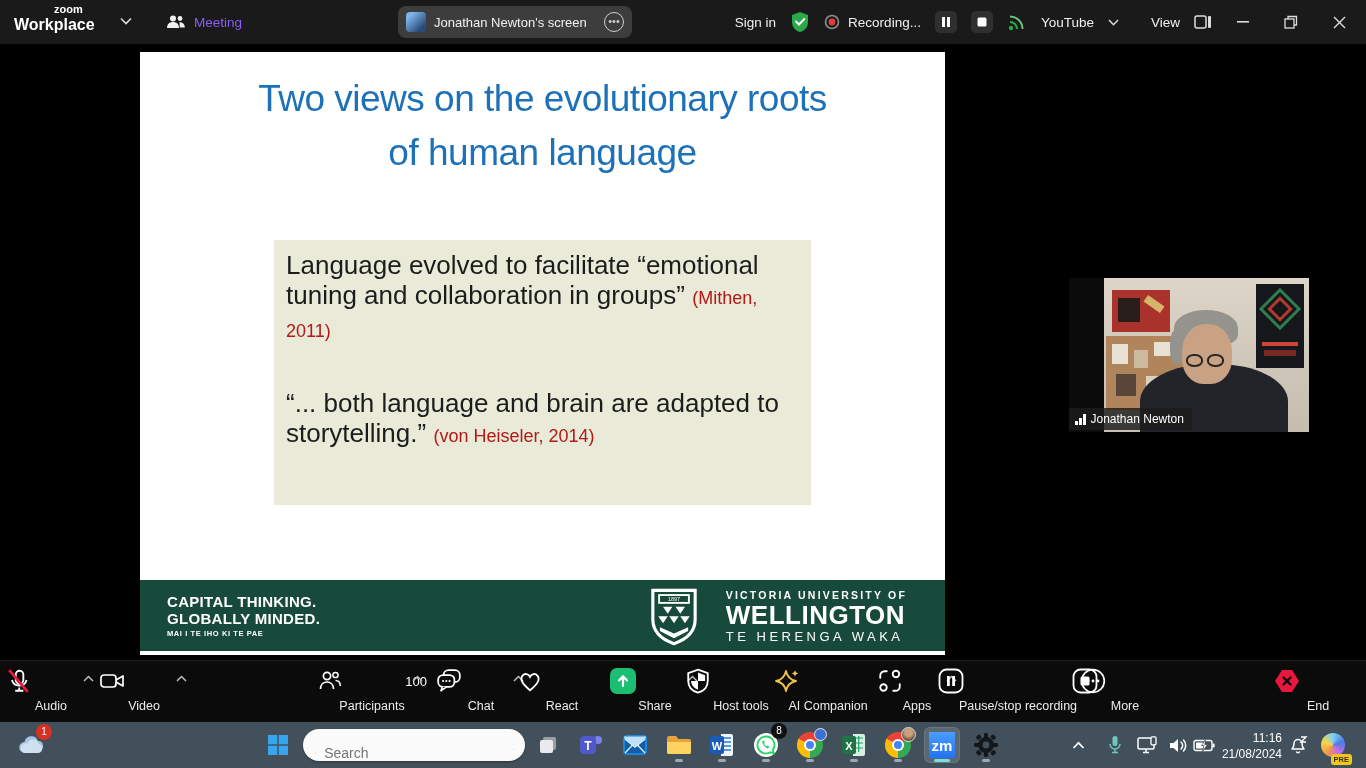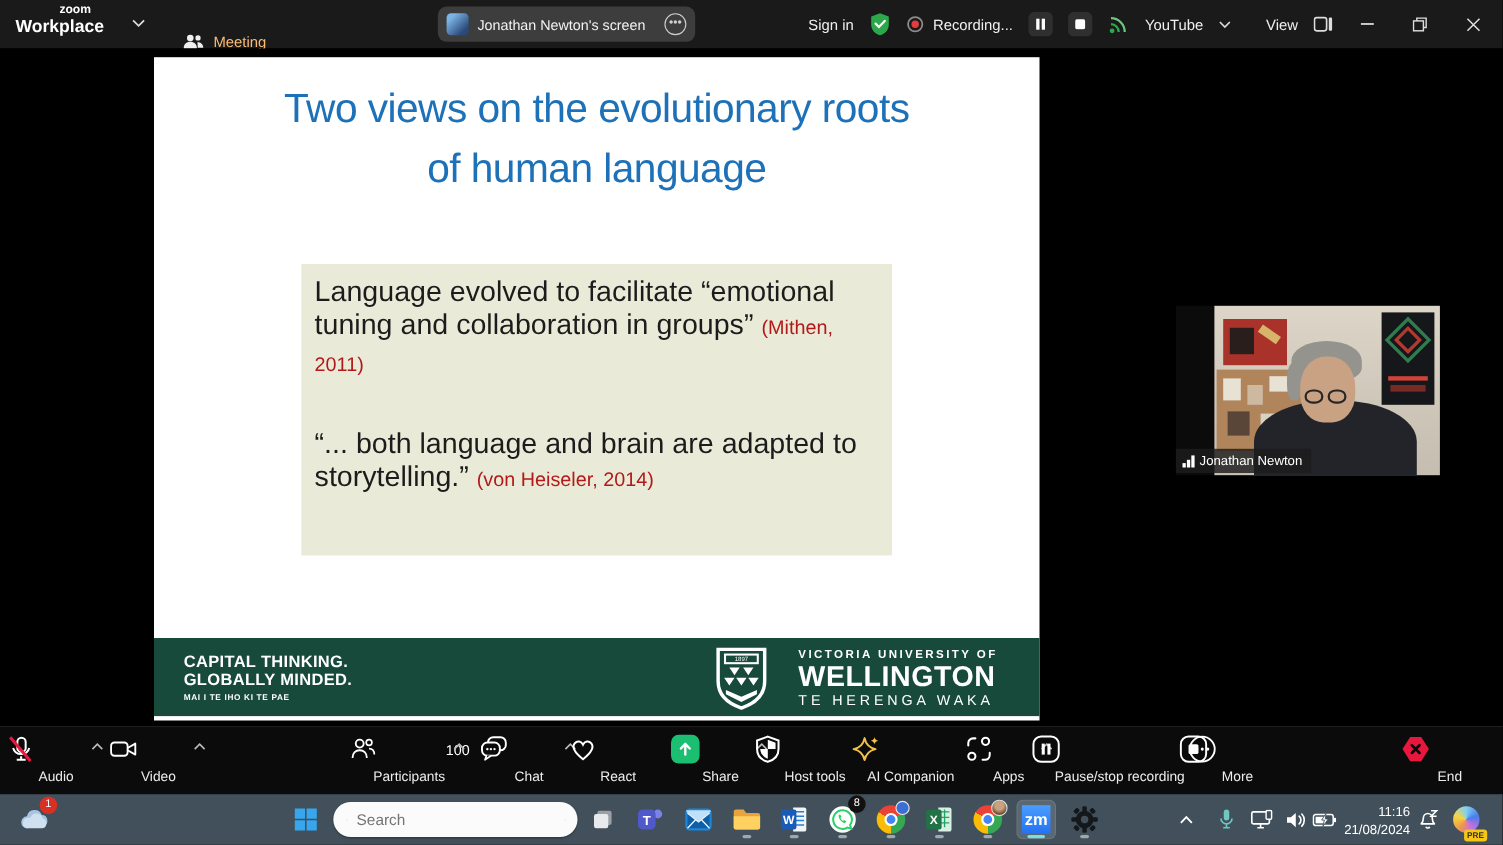--- a/index.html
+++ b/index.html
@@ -7,21 +7,21 @@
     font-family:"Liberation Sans", sans-serif; }
 
   
   #titlebar { position:absolute; left:0; top:0; width:1366px; height:44px;
     background:#1a1a1a; color:#eee; }
   .tb-logo { position:absolute; left:14px; top:4px; line-height:1; }
   .tb-logo .small { font-size:11px; color:#fff; margin-left:40px; font-weight:600; }
   .tb-logo .main  { font-size:16px; color:#fff; font-weight:600; margin-top:2px; }
   .tb-chev { position:absolute; left:120px; top:17px; }
   .meeting-tab { position:absolute; left:160px; top:8px; display:flex; align-items:center;
-    gap:8px; height:28px; padding:0 6px; font-size:13.5px; color:#fdba74;margin-top:16px; }
+    gap:8px; height:28px; padding:0 6px; font-size:13.5px; color:#8b5cf6; }
   .share-pill { position:absolute; left:398px; top:6px; width:234px; height:32px;
     background:#3d3d3d; border-radius:8px; display:flex; align-items:center;
     gap:8px; padding:0 8px; }
   .share-pill .avatar { width:20px; height:20px; border-radius:4px;
     background:linear-gradient(135deg,#7db4e8 20%,#2a4a78 80%); }
   .share-pill .txt { font-size:13px; color:#f2f2f2; white-space:nowrap; }
   .pill-more { margin-left:auto; width:20px; height:20px; border:1.5px solid #cfcfcf;
     border-radius:50%; color:#cfcfcf; font-size:11px; line-height:17px; text-align:center; }
   .tb-right { position:absolute; right:0; top:0; height:44px; display:flex;
     align-items:center; gap:14px; padding-right:10px; }
@@ -107,21 +107,21 @@
   #taskbar { position:absolute; left:0; top:722px; width:1366px; height:46px;
     background:var(--taskbar-bg,#41505a); }
   .tk { position:absolute; top:5px; width:36px; height:36px; display:flex;
     align-items:center; justify-content:center; border-radius:6px; }
   .tk.active { background:rgba(255,255,255,0.14); box-shadow:0 0 0 1px rgba(255,255,255,0.10) inset; }
   .runbar { position:absolute; bottom:1px; left:50%; transform:translateX(-50%);
     width:8px; height:3px; border-radius:2px; background:rgba(255,255,255,0.5); }
   .runbar.wide { width:16px; background:#79e0e0; }
   .badge { position:absolute; border-radius:50%; color:#fff; text-align:center; }
   #search-pill { position:absolute; left:303px; top:7px; width:222px; height:32px;
-    background:#fbfbfb; border-radius:16px; display:flex; align-items:center;
+    background:#fbfbfb; border-radius:16px; display:flex; align-items:flex-end;
     gap:8px; padding:0 10px 0 12px; box-shadow:0 1px 2px rgba(0,0,0,0.35); }
   #search-pill input { border:none; outline:none; background:transparent; flex:1;
     font-size:14px; color:#333; font-family:"Liberation Sans",sans-serif; }
   .tray { position:absolute; top:5px; height:36px; display:flex; align-items:center; justify-content:center; }
   .clock { position:absolute; left:1212px; top:5px; width:70px; height:36px;
     color:#fff; font-size:12px; text-align:right; line-height:1.35; padding-top:3px; }
   .copilot { width:24px; height:24px; border-radius:50%;
     background:conic-gradient(#7fd0f5,#4a7de8,#c76ee0,#f0974a,#f5d543,#7fd0f5); }
   .pre-badge { position:absolute; right:-4px; bottom:-2px; background:#f5c518;
     color:#332; font-size:7.5px; font-weight:700; padding:1px 3px; border-radius:3px; }

